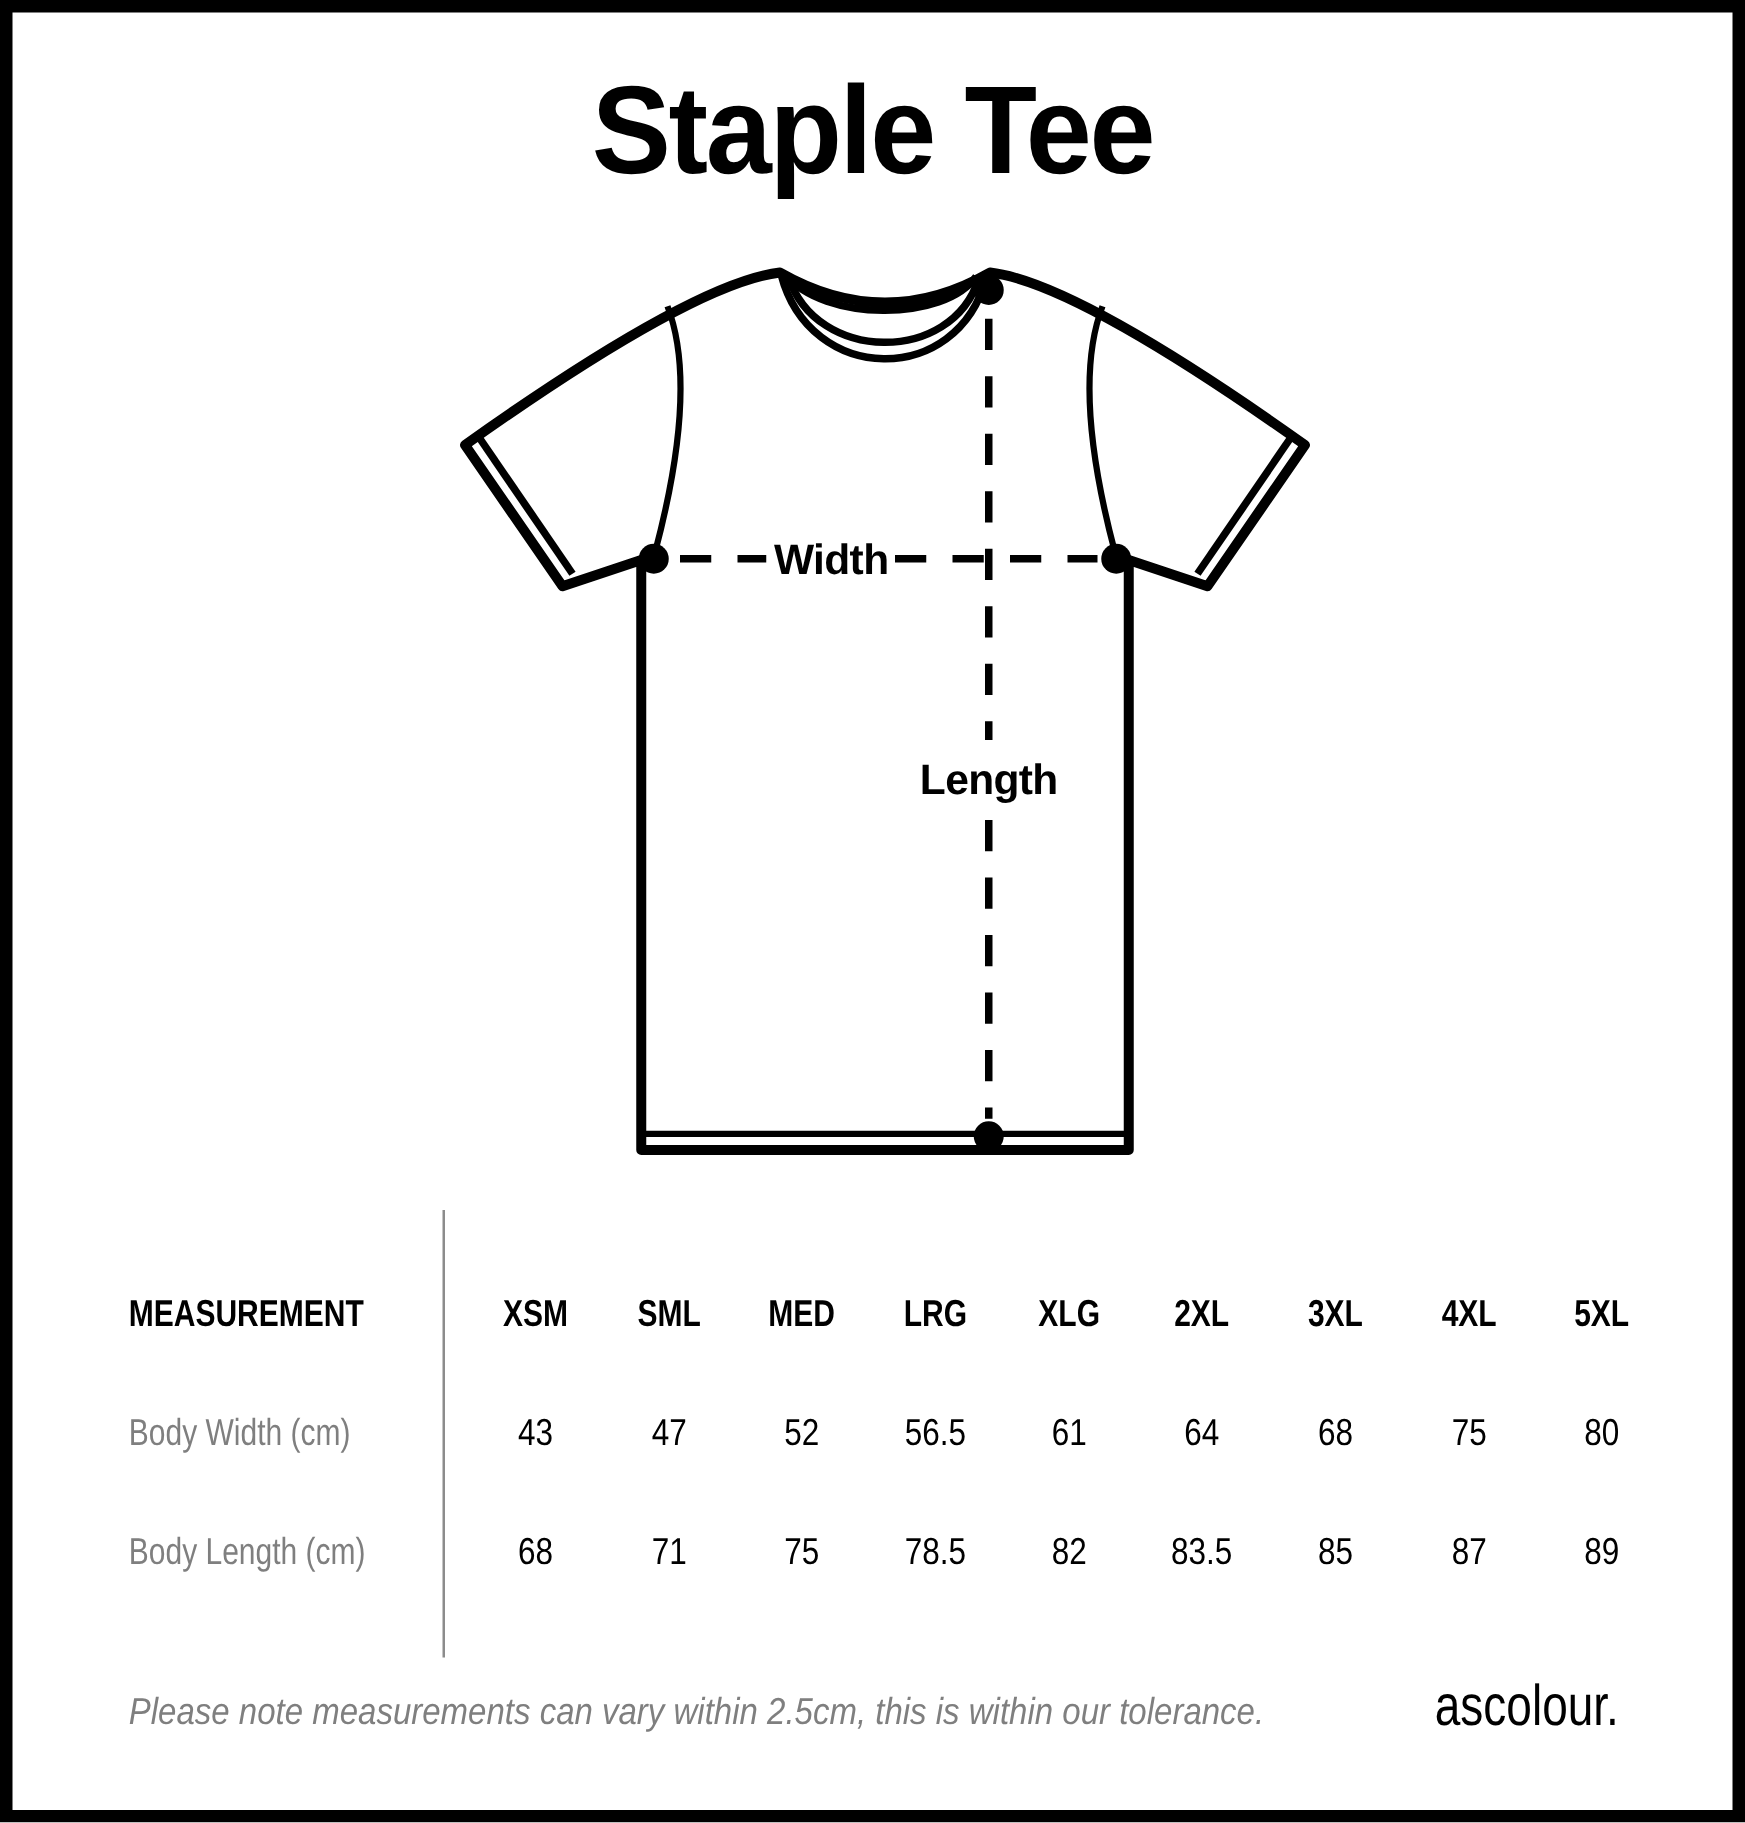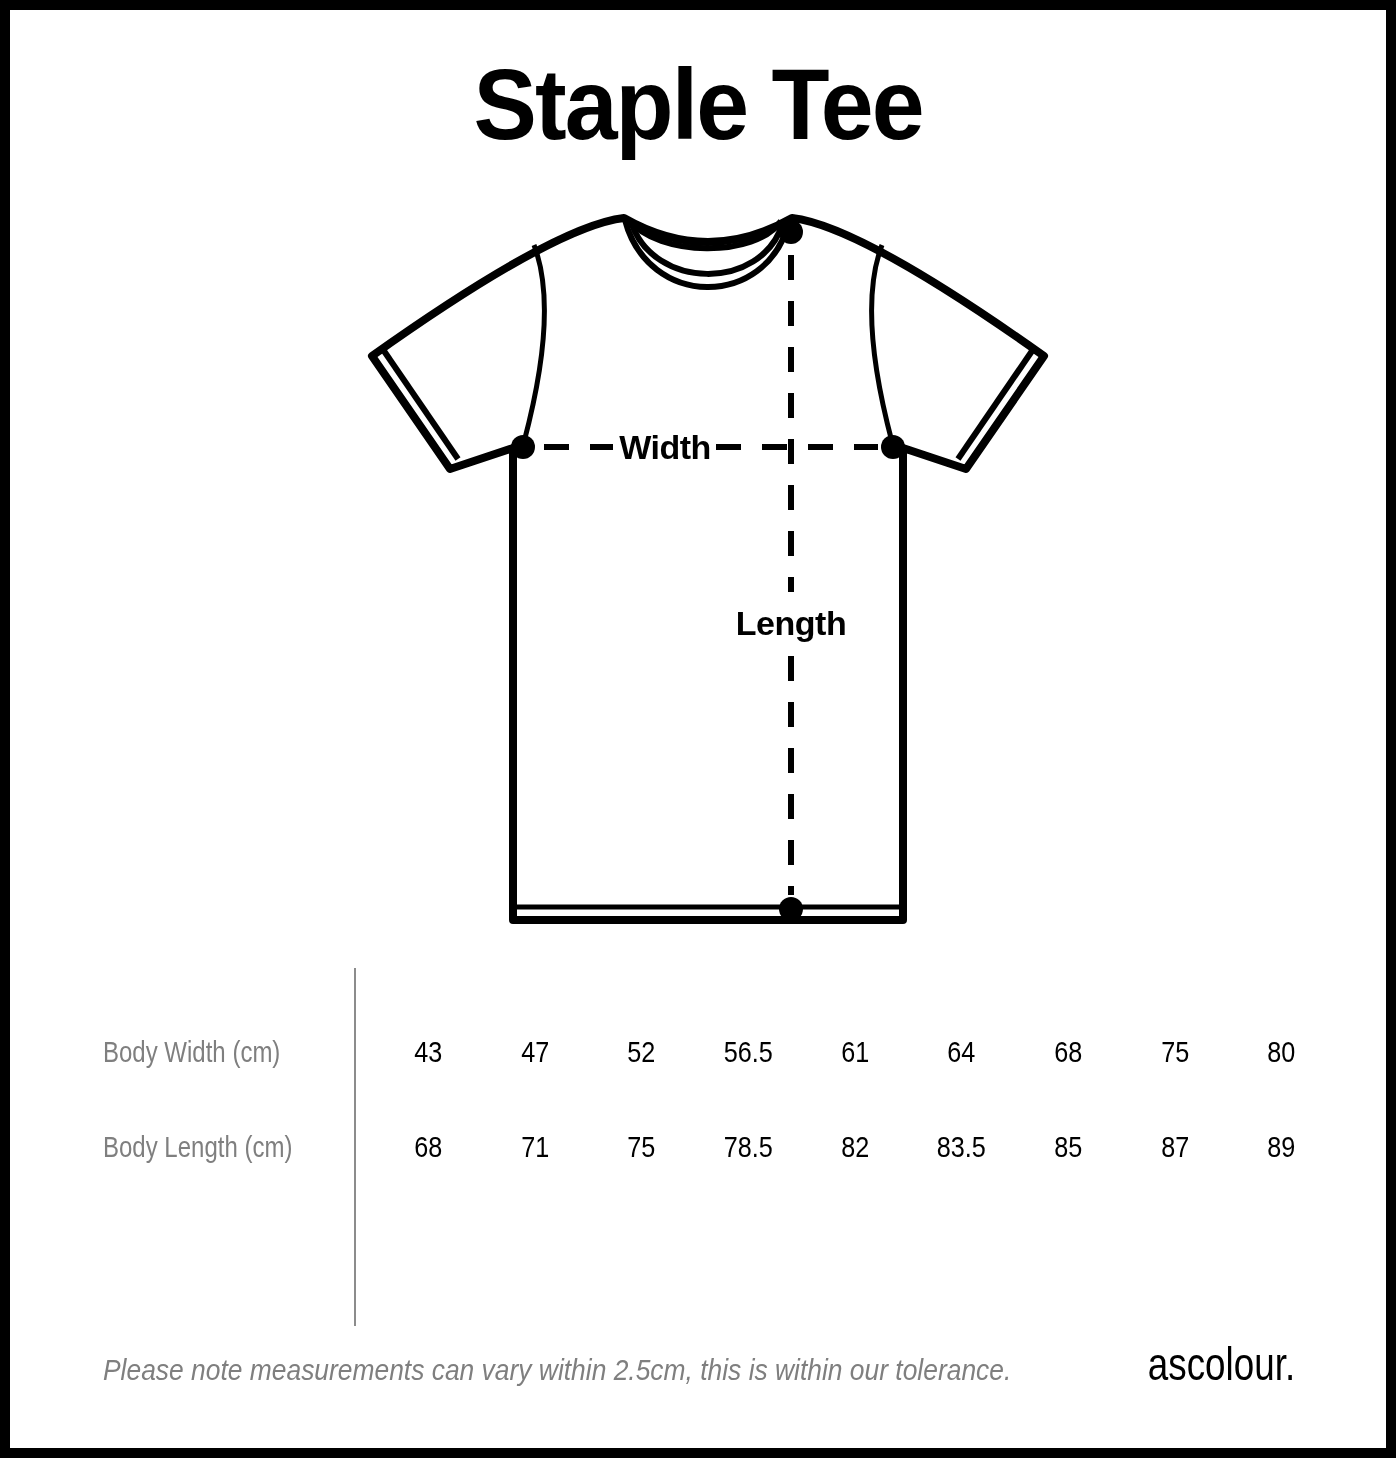--- a/index.html
+++ b/index.html
@@ -112,20 +112,32 @@
     <circle class="dot" cx="883" cy="437" r="12"></circle>
     <circle class="dot" cx="781" cy="899" r="12"></circle>
 
     <text x="655" y="449">Width</text>
     <text x="781" y="625">Length</text>
   </svg>
 
   <div class="divider"></div>
 
   <div class="size-table">
+    <div class="row">
+      <div class="cell label-cell hdr">MEASUREMENT</div>
+      <div class="cell hdr">XSM</div>
+      <div class="cell hdr">SML</div>
+      <div class="cell hdr">MED</div>
+      <div class="cell hdr">LRG</div>
+      <div class="cell hdr">XLG</div>
+      <div class="cell hdr">2XL</div>
+      <div class="cell hdr">3XL</div>
+      <div class="cell hdr">4XL</div>
+      <div class="cell hdr">5XL</div>
+    </div>
 
     <div class="row">
       <div class="cell label-cell muted-label">Body Width (cm)</div>
       <div class="cell num">43</div>
       <div class="cell num">47</div>
       <div class="cell num">52</div>
       <div class="cell num">56.5</div>
       <div class="cell num">61</div>
       <div class="cell num">64</div>
       <div class="cell num">68</div>

